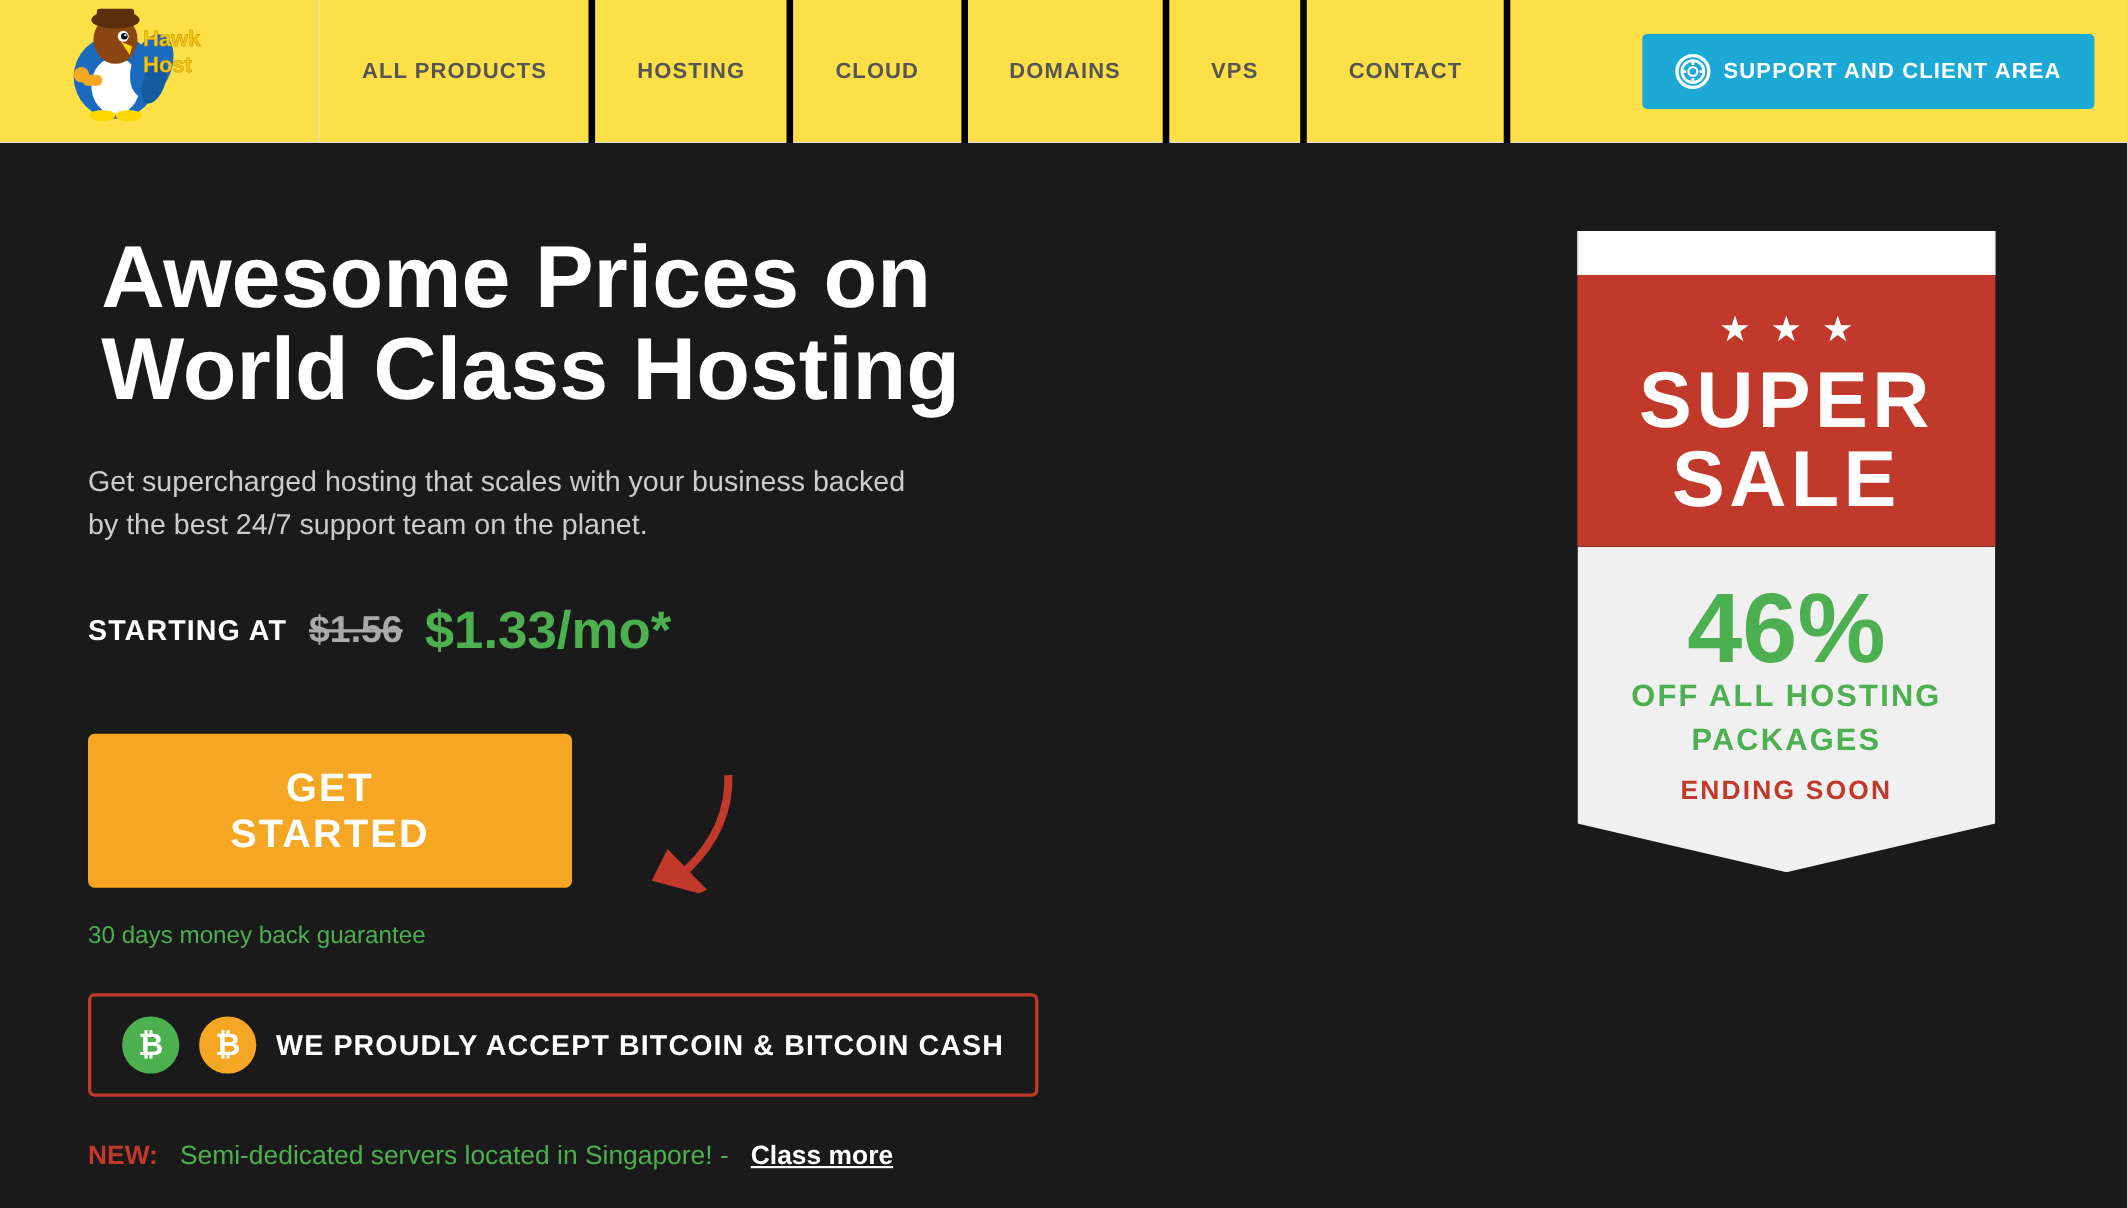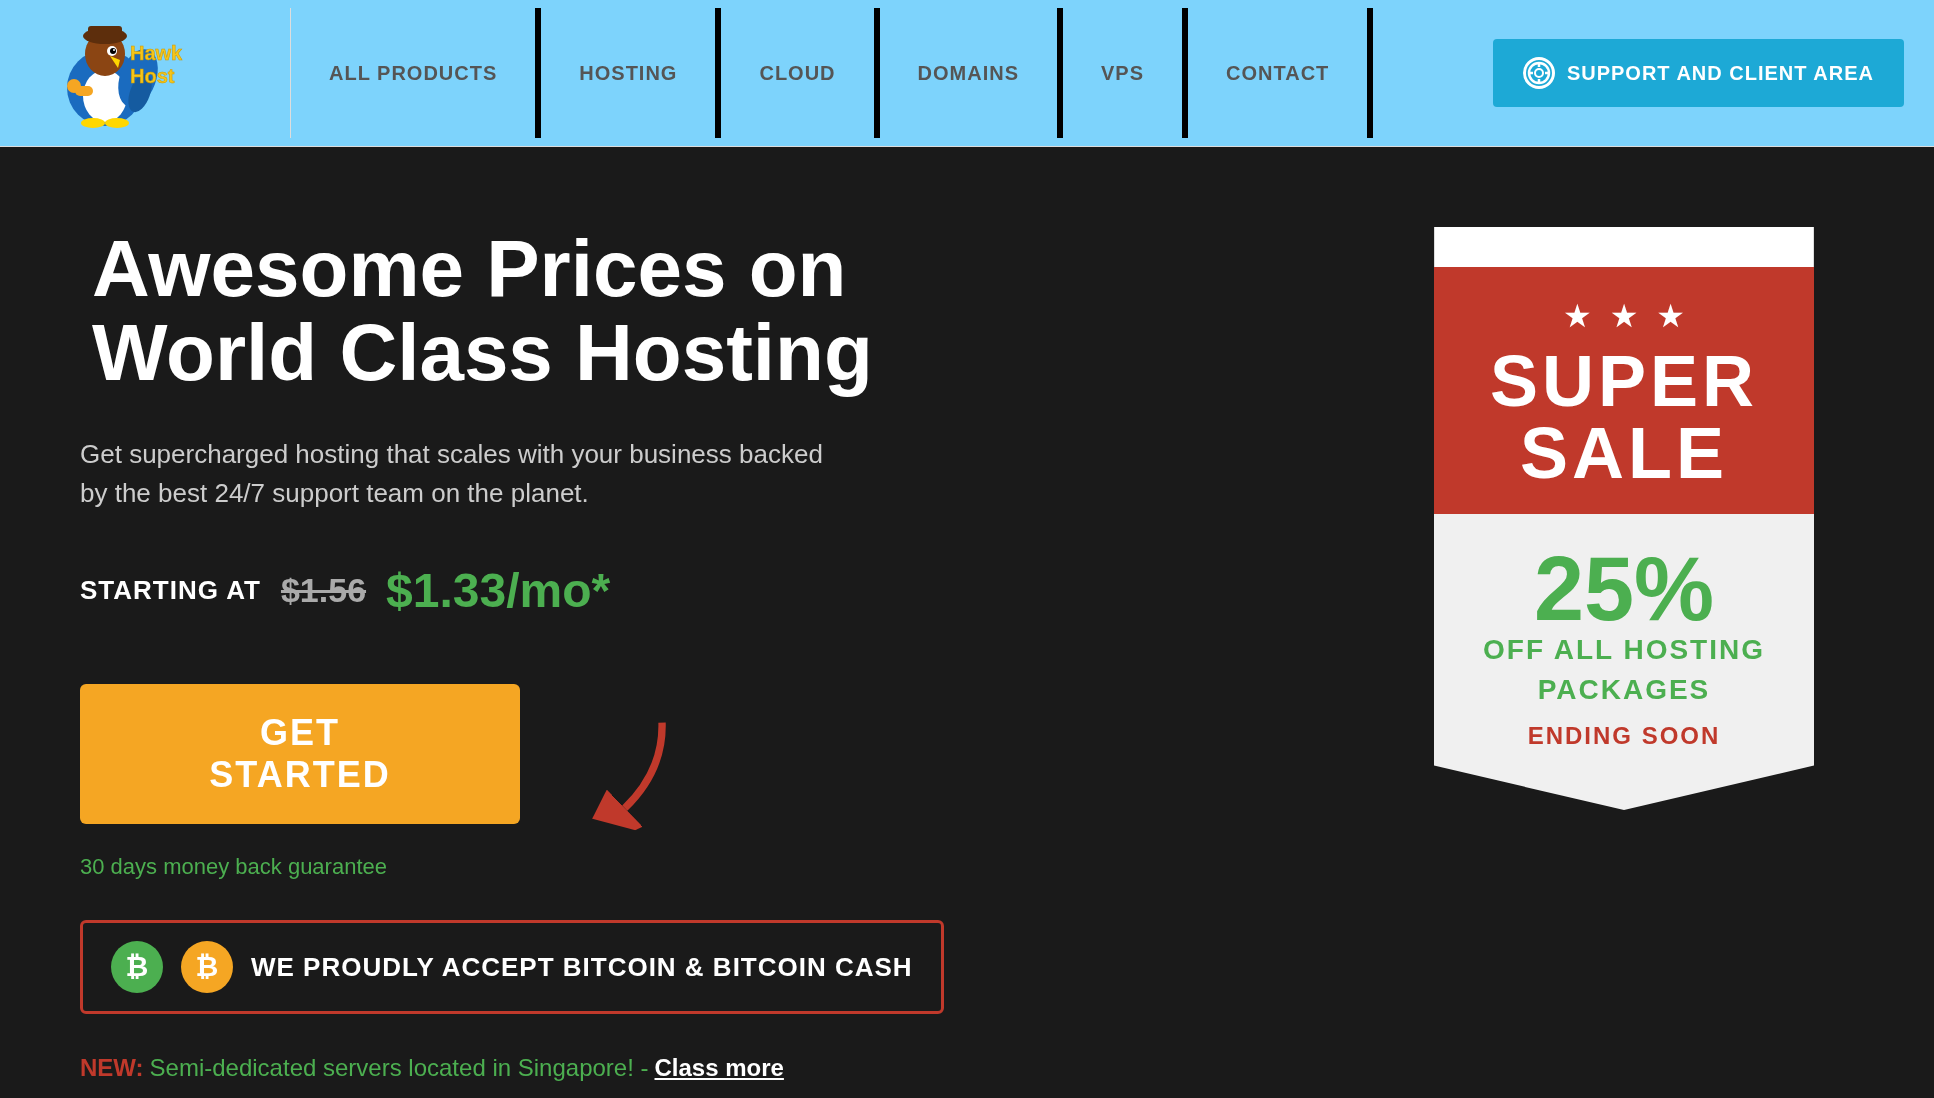--- a/index.html
+++ b/index.html
@@ -1,25 +1,25 @@
 <!DOCTYPE html>
 <html><head>
   <meta charset="utf-8">
   <style>
     * { margin: 0; padding: 0; box-sizing: border-box; }
     body { font-family: Arial, sans-serif; background: #fff; width: 1934px; min-height: 1098px; overflow-x: hidden; }
 
     
     .header {
-      background: #7dd3fc;
+      background: #fde047;
       border-bottom: 1px solid #ddd;
       display: flex;
-      align-items: center;
+      align-items: flex-start;
       padding: 0 30px;
-      height: 147px;
+      height: 130px;
     }
     .logo-area {
       display: flex;
       align-items: center;
       margin-right: 60px;
     }
     
     .logo-svg-container {
       width: 200px;
       height: 110px;
@@ -175,21 +175,21 @@
       font-size: 26px;
       font-weight: 700;
       color: #fff;
       letter-spacing: 1px;
       text-transform: uppercase;
     }
     .new-server-row {
       font-size: 24px;
       margin-top: 10px;
       display: flex;
-      gap: 6px;
+      gap: 20px;
       align-items: flex-end;
     }
     .new-label {
       color: #c0392b;
       font-weight: 900;
       text-transform: uppercase;
     }
     .server-text {
       color: #4caf50;
     }
@@ -407,19 +407,19 @@
       <div class="stars-row">
         <span class="star">★</span>
         <span class="star">★</span>
         <span class="star">★</span>
       </div>
       <span class="badge-super">SUPER</span>
       <span class="badge-sale">SALE</span>
     </div>
 
     <div class="badge-bottom">
-      <div class="badge-percent">25%</div>
+      <div class="badge-percent">46%</div>
       <span class="badge-off">OFF ALL HOSTING</span>
       <span class="badge-packages">PACKAGES</span>
       <span class="badge-ending">ENDING SOON</span>
     </div>
   </div>
 </section>
 
 </body></html>

